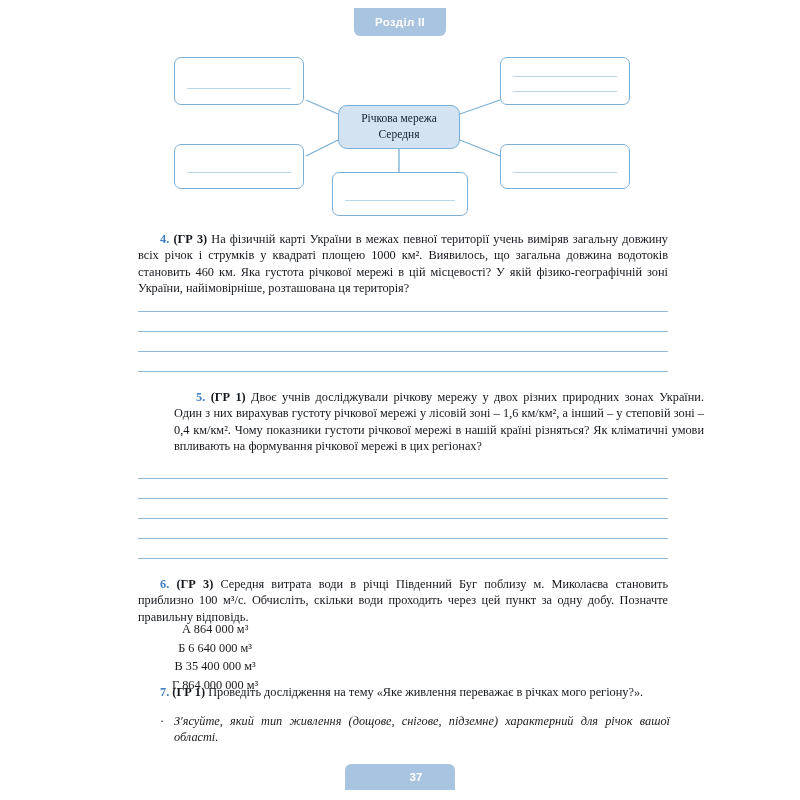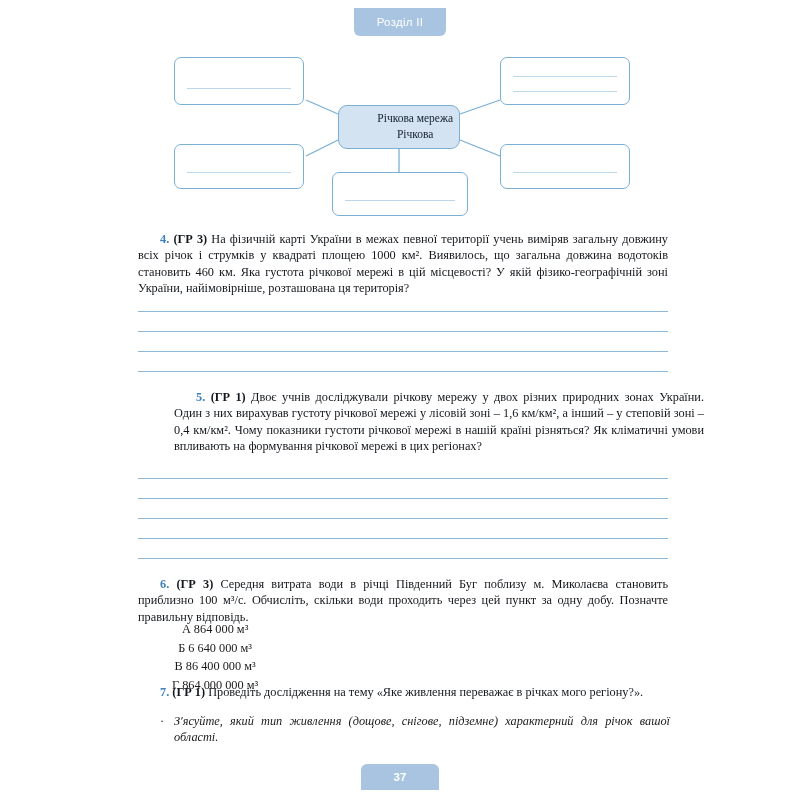--- a/index.html
+++ b/index.html
@@ -28,21 +28,21 @@
     top: 8px;
     left: 50%;
     transform: translateX(-50%);
     width: 92px;
     height: 28px;
     background: #a9c4e0;
     border-radius: 0 0 6px 6px;
     color: #ffffff;
     font-family: "Liberation Sans", sans-serif;
     font-size: 11.5px;
-    font-weight: normal;
+    font-weight: bold;
     display: flex;
     align-items: center;
     justify-content: center;
     letter-spacing: .3px;
   }
 
   
   .diagram {
     position: absolute;
     top: 48px;
@@ -71,21 +71,21 @@
     border-top: 1px solid #bcd7ea;
   }
   .center-node {
     position: absolute;
     box-sizing: border-box;
     border: 1.4px solid #7ab0d6;
     border-radius: 9px;
     background: #d3e3f2;
     display: flex;
     align-items: center;
-    justify-content: flex-end;
+    justify-content: center;
     text-align: center;
     font-family: "Liberation Serif", serif;
     font-size: 11.5px;
     line-height: 1.35;
     color: #15202b;
     padding: 4px 6px;
   }
 
   
   .qblock {
@@ -159,20 +159,21 @@
     height: 26px;
     background: #a9c4e0;
     border-radius: 6px 6px 0 0;
     color: #ffffff;
     font-family: "Liberation Sans", sans-serif;
     font-size: 11.5px;
     font-weight: bold;
     display: flex;
     align-items: center;
     justify-content: center;
+    padding-left: 32px;
   }
 </style>
 </head>
 <body>
 
 <div class="page">
 
   <div class="chapter-tab">Розділ II</div>
 
   <div class="diagram">
@@ -198,21 +199,21 @@
 
     <div class="dbox" style="left:500px; top:9px; width:130px; height:48px;">
       <div class="rule" style="top:18px;"></div>
       <div class="rule" style="top:33px;"></div>
       <span></span>
     </div>
 
     <div class="center-node" style="left:338px; top:57px; width:122px; height:44px;">
       <span>
         <span>Річкова мережа</span><br>
-        <span>Річкова</span>
+        <span>Середня</span>
       </span>
     </div>
 
     <div class="dbox" style="left:174px; top:96px; width:130px; height:45px;">
       <div class="rule" style="top:27px;"></div>
       <span></span>
     </div>
 
     <div class="dbox" style="left:500px; top:96px; width:130px; height:45px;">
       <div class="rule" style="top:27px;"></div>
@@ -254,21 +255,21 @@
 
   <div class="qblock" style="top:576px;">
     <div class="qtext">
       <span class="qnum">6.</span>
       <span class="qtag">(ГР 3)</span><span> Середня витрата води в річці Південний Буг поблизу м. Миколаєва становить приблизно 100 м³/с. Обчисліть, скільки води проходить через цей пункт за одну добу. Позначте правильну відповідь.</span>
     </div>
   </div>
   <div class="options" style="top:620px;text-align:center;">
     <div>А 864 000 м³</div>
     <div>Б 6 640 000 м³</div>
-    <div>В 86 400 000 м³</div>
+    <div>В 35 400 000 м³</div>
     <div>Г 864 000 000 м³</div>
   </div>
 
   <div class="qblock" style="top:684px;">
     <div class="qtext">
       <span class="qnum">7.</span>
       <span class="qtag">(ГР 1)</span><span> Проведіть дослідження на тему «Яке живлення переважає в річках мого регіону?».</span>
     </div>
   </div>
   <div class="bullet-row" style="top:713px;">

